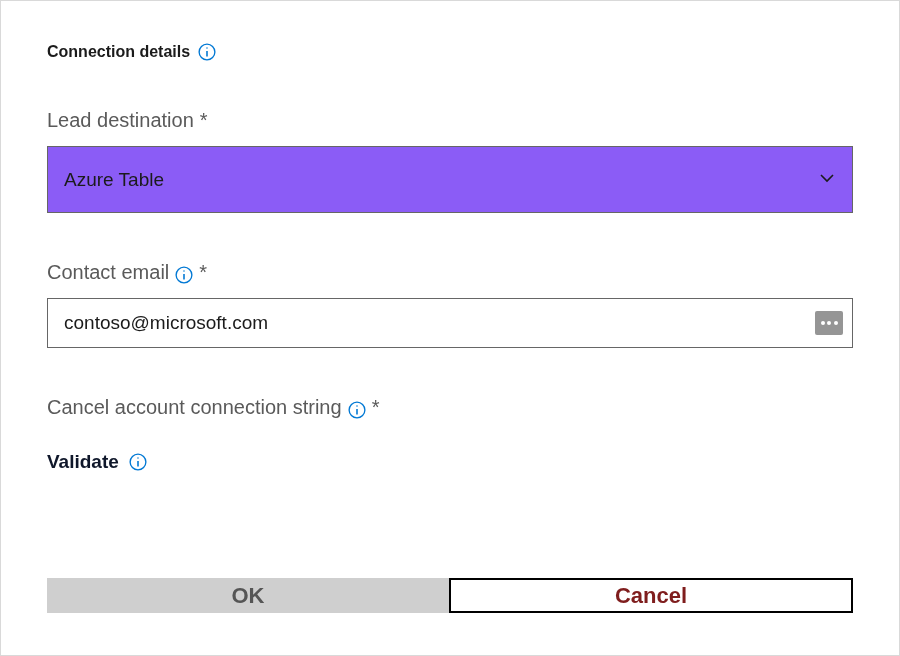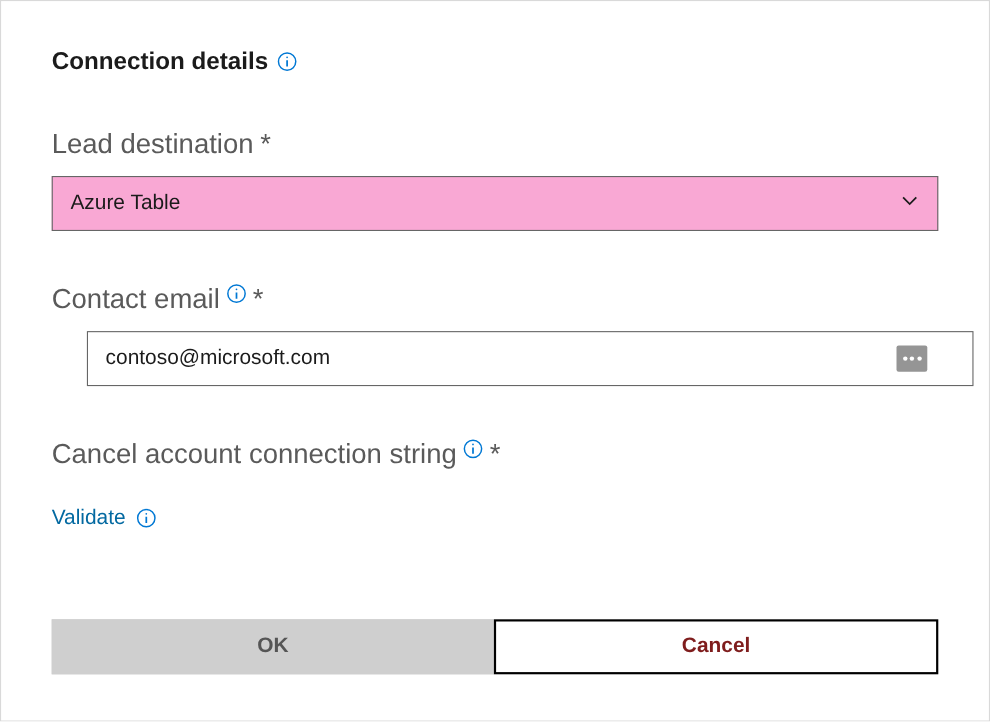--- a/index.html
+++ b/index.html
@@ -13,36 +13,36 @@
       padding: 0;
     }
     .panel {
       border: 1px solid #d9d9d9;
       width: 900px;
       height: 656px;
       padding: 42px 46px;
       position: relative;
     }
     .section-title {
-      font-size: 22px;
+      font-size: 16px;
       font-weight: 700;
       color: #1b1b1b;
       display: flex;
       align-items: center;
       gap: 8px;
       margin-bottom: 38px;
     }
     .field-group {
       margin-bottom: 32px;
     }
     .field-label {
-      font-size: 25px;
+      font-size: 20px;
       color: #5a5a5a;
       display: flex;
-      align-items: flex-start;
+      align-items: flex-end;
       gap: 6px;
       margin-bottom: 14px;
       margin-top: 48px;
     }
     .required {
       color: #5a5a5a;
     }
     .info-icon {
       display: inline-flex;
       align-items: center;
@@ -54,23 +54,23 @@
     .info-icon svg {
       width: 18px;
       height: 18px;
     }
     .select-wrap {
       position: relative;
       width: 100%;
     }
     .select-input {
       width: 100%;
-      height: 50px;
+      height: 67px;
       border: 1px solid #666666;
-      background: #f9a8d4;
+      background: #8b5cf6;
       padding: 0 46px 0 16px;
       font-size: 19px;
       color: #1b1b1b;
       appearance: none;
       outline: none;
       font-family: inherit;
     }
     .chevron {
       position: absolute;
       right: 16px;
@@ -81,21 +81,20 @@
     .text-input {
       width: 100%;
       height: 50px;
       border: 1px solid #666666;
       background: #ffffff;
       padding: 0 16px;
       font-size: 19px;
       color: #1b1b1b;
       outline: none;
       font-family: inherit;
-      margin-left: 32px;
     }
     .text-input.with-adornment {
       padding-right: 52px;
     }
     .input-wrap {
       position: relative;
     }
     .adornment {
       position: absolute;
       right: 10px;
@@ -129,39 +128,40 @@
       color: #888888;
       outline: none;
       font-family: inherit;
       white-space: nowrap;
       overflow: hidden;
       display: flex;
       align-items: center;
     }
     .validate-link {
       font-size: 19px;
-      color: #0369a1;
+      color: #0f172a;
       display: flex;
       align-items: center;
       gap: 10px;
       margin-top: 28px;
       cursor: pointer;
+      font-weight: bold;
     }
     .button-row {
       position: absolute;
       bottom: 42px;
       left: 46px;
       right: 46px;
       display: flex;
       gap: 0;
     }
     .btn {
       flex: 1;
-      height: 50px;
-      font-size: 19px;
+      height: 35px;
+      font-size: 22px;
       font-weight: 600;
       font-family: inherit;
       cursor: pointer;
       display: flex;
       align-items: center;
       justify-content: center;
     }
     .btn-ok {
       background: #cfcfcf;
       border: 1px solid #cfcfcf;

